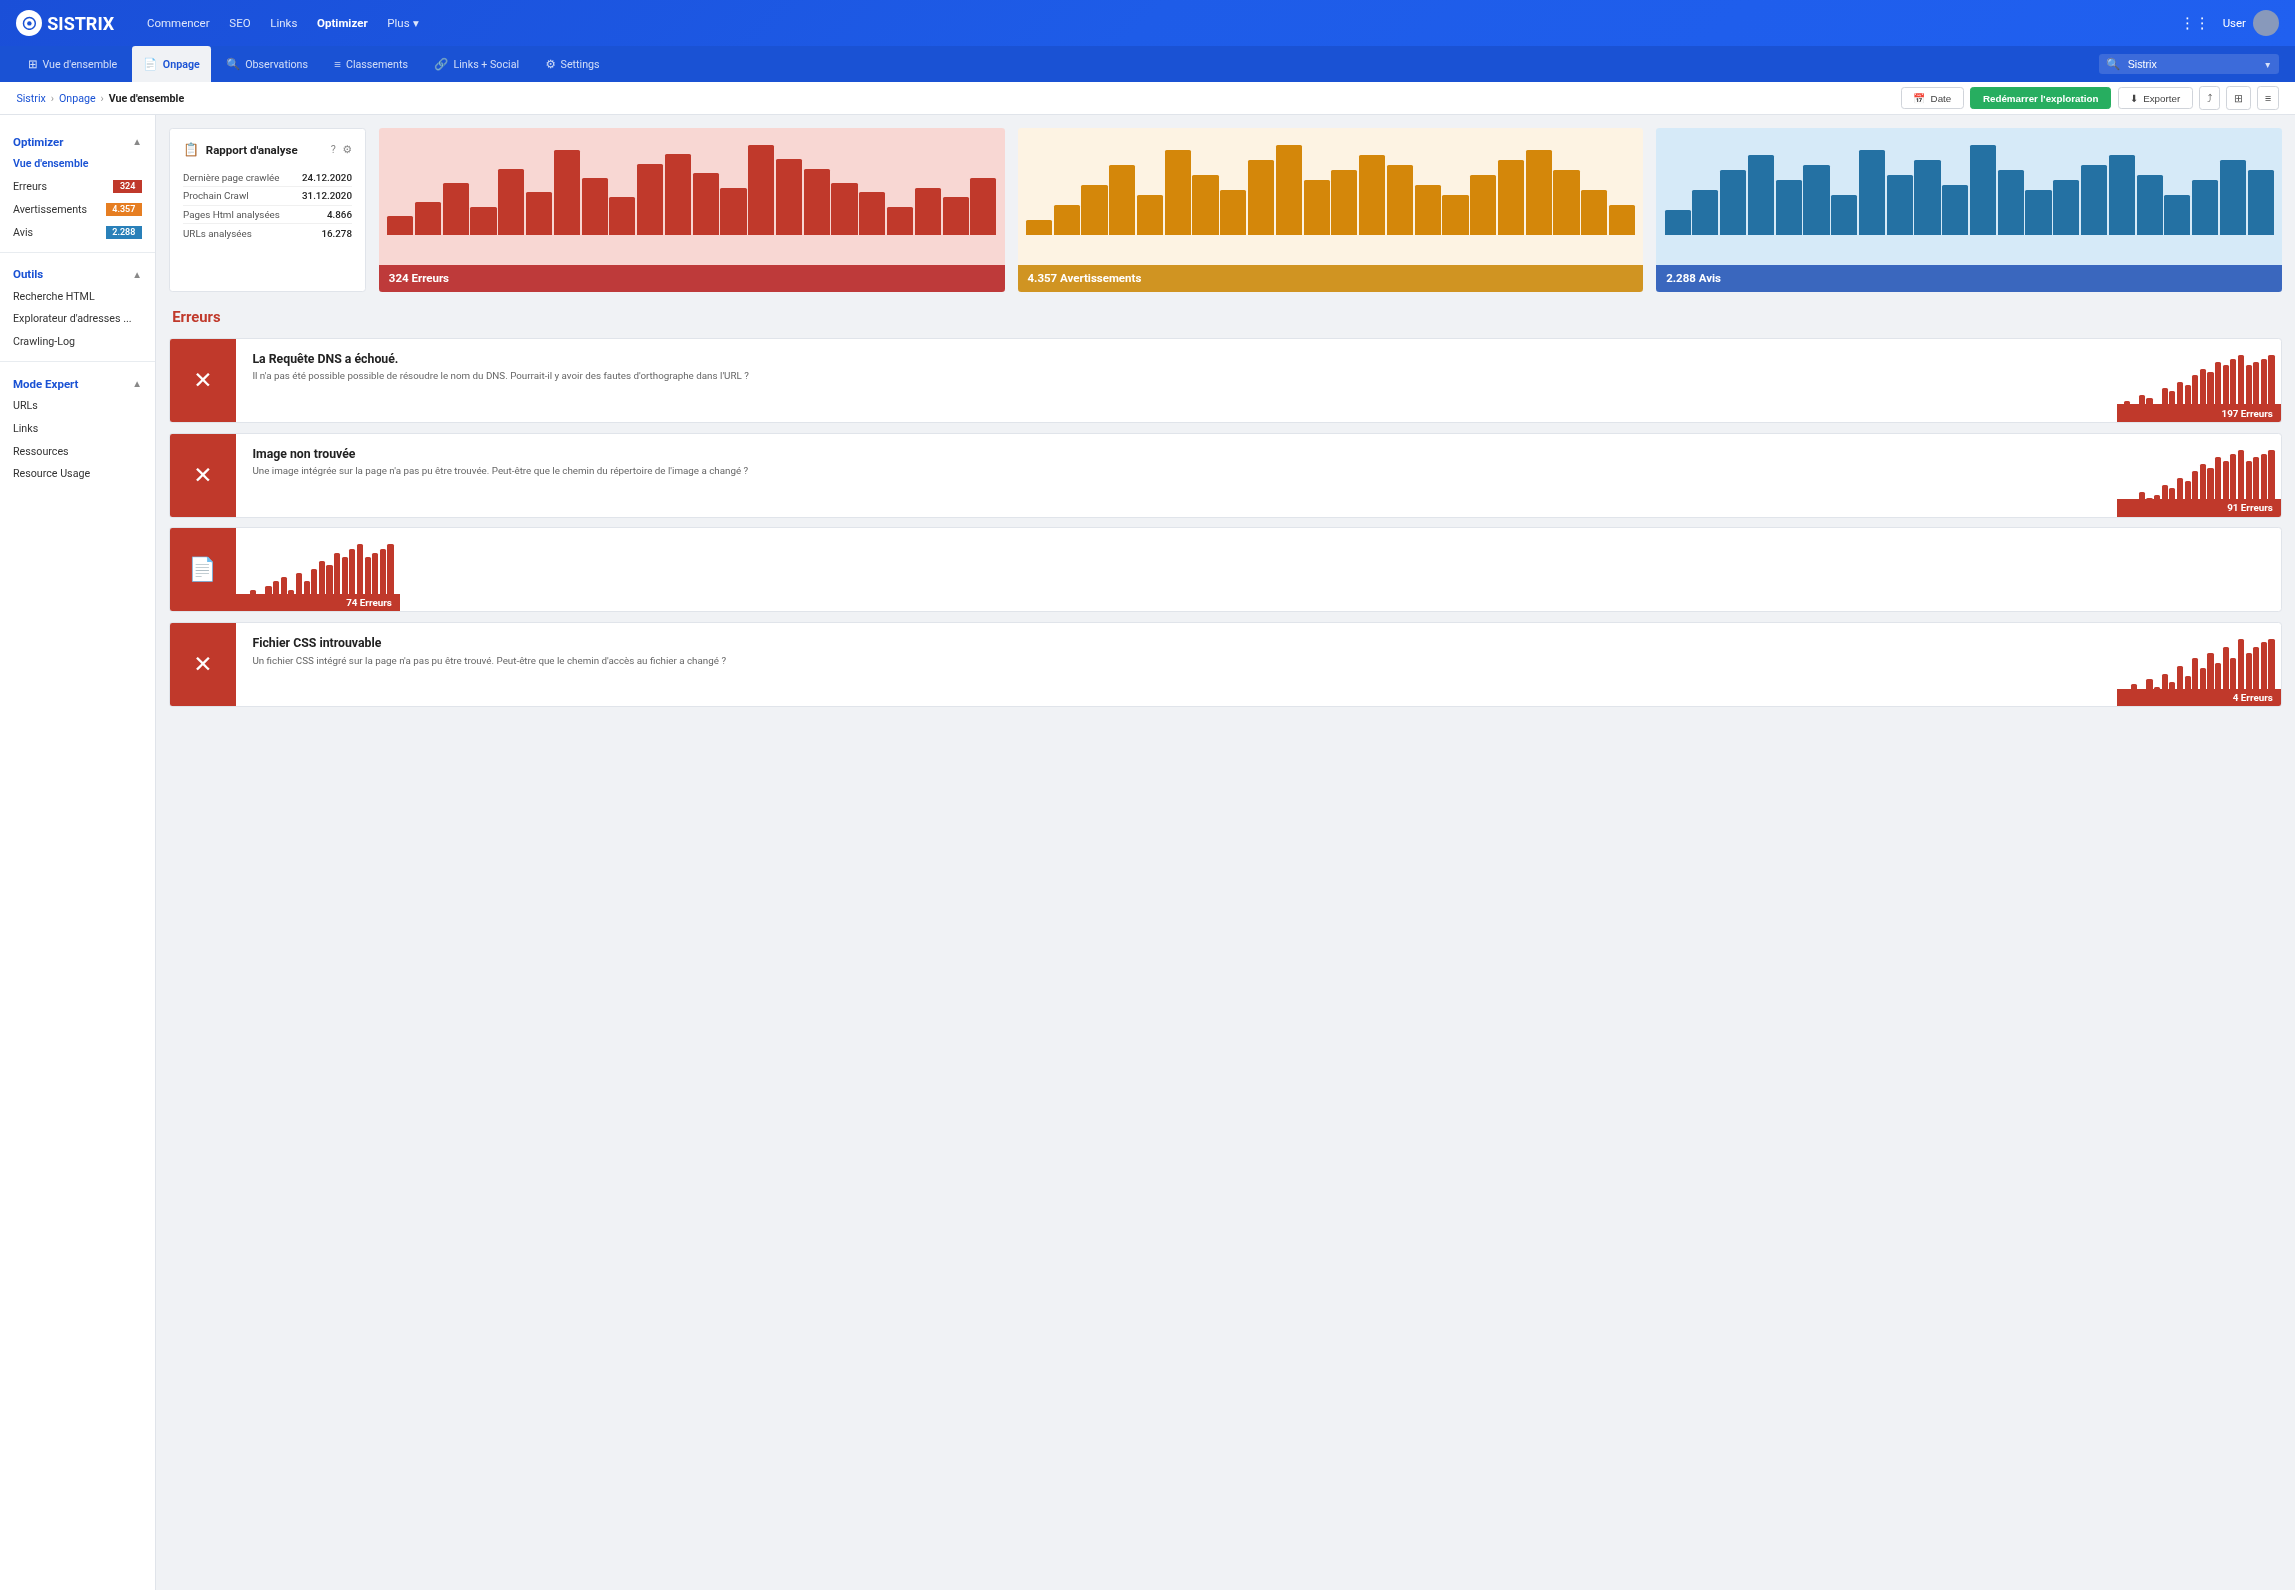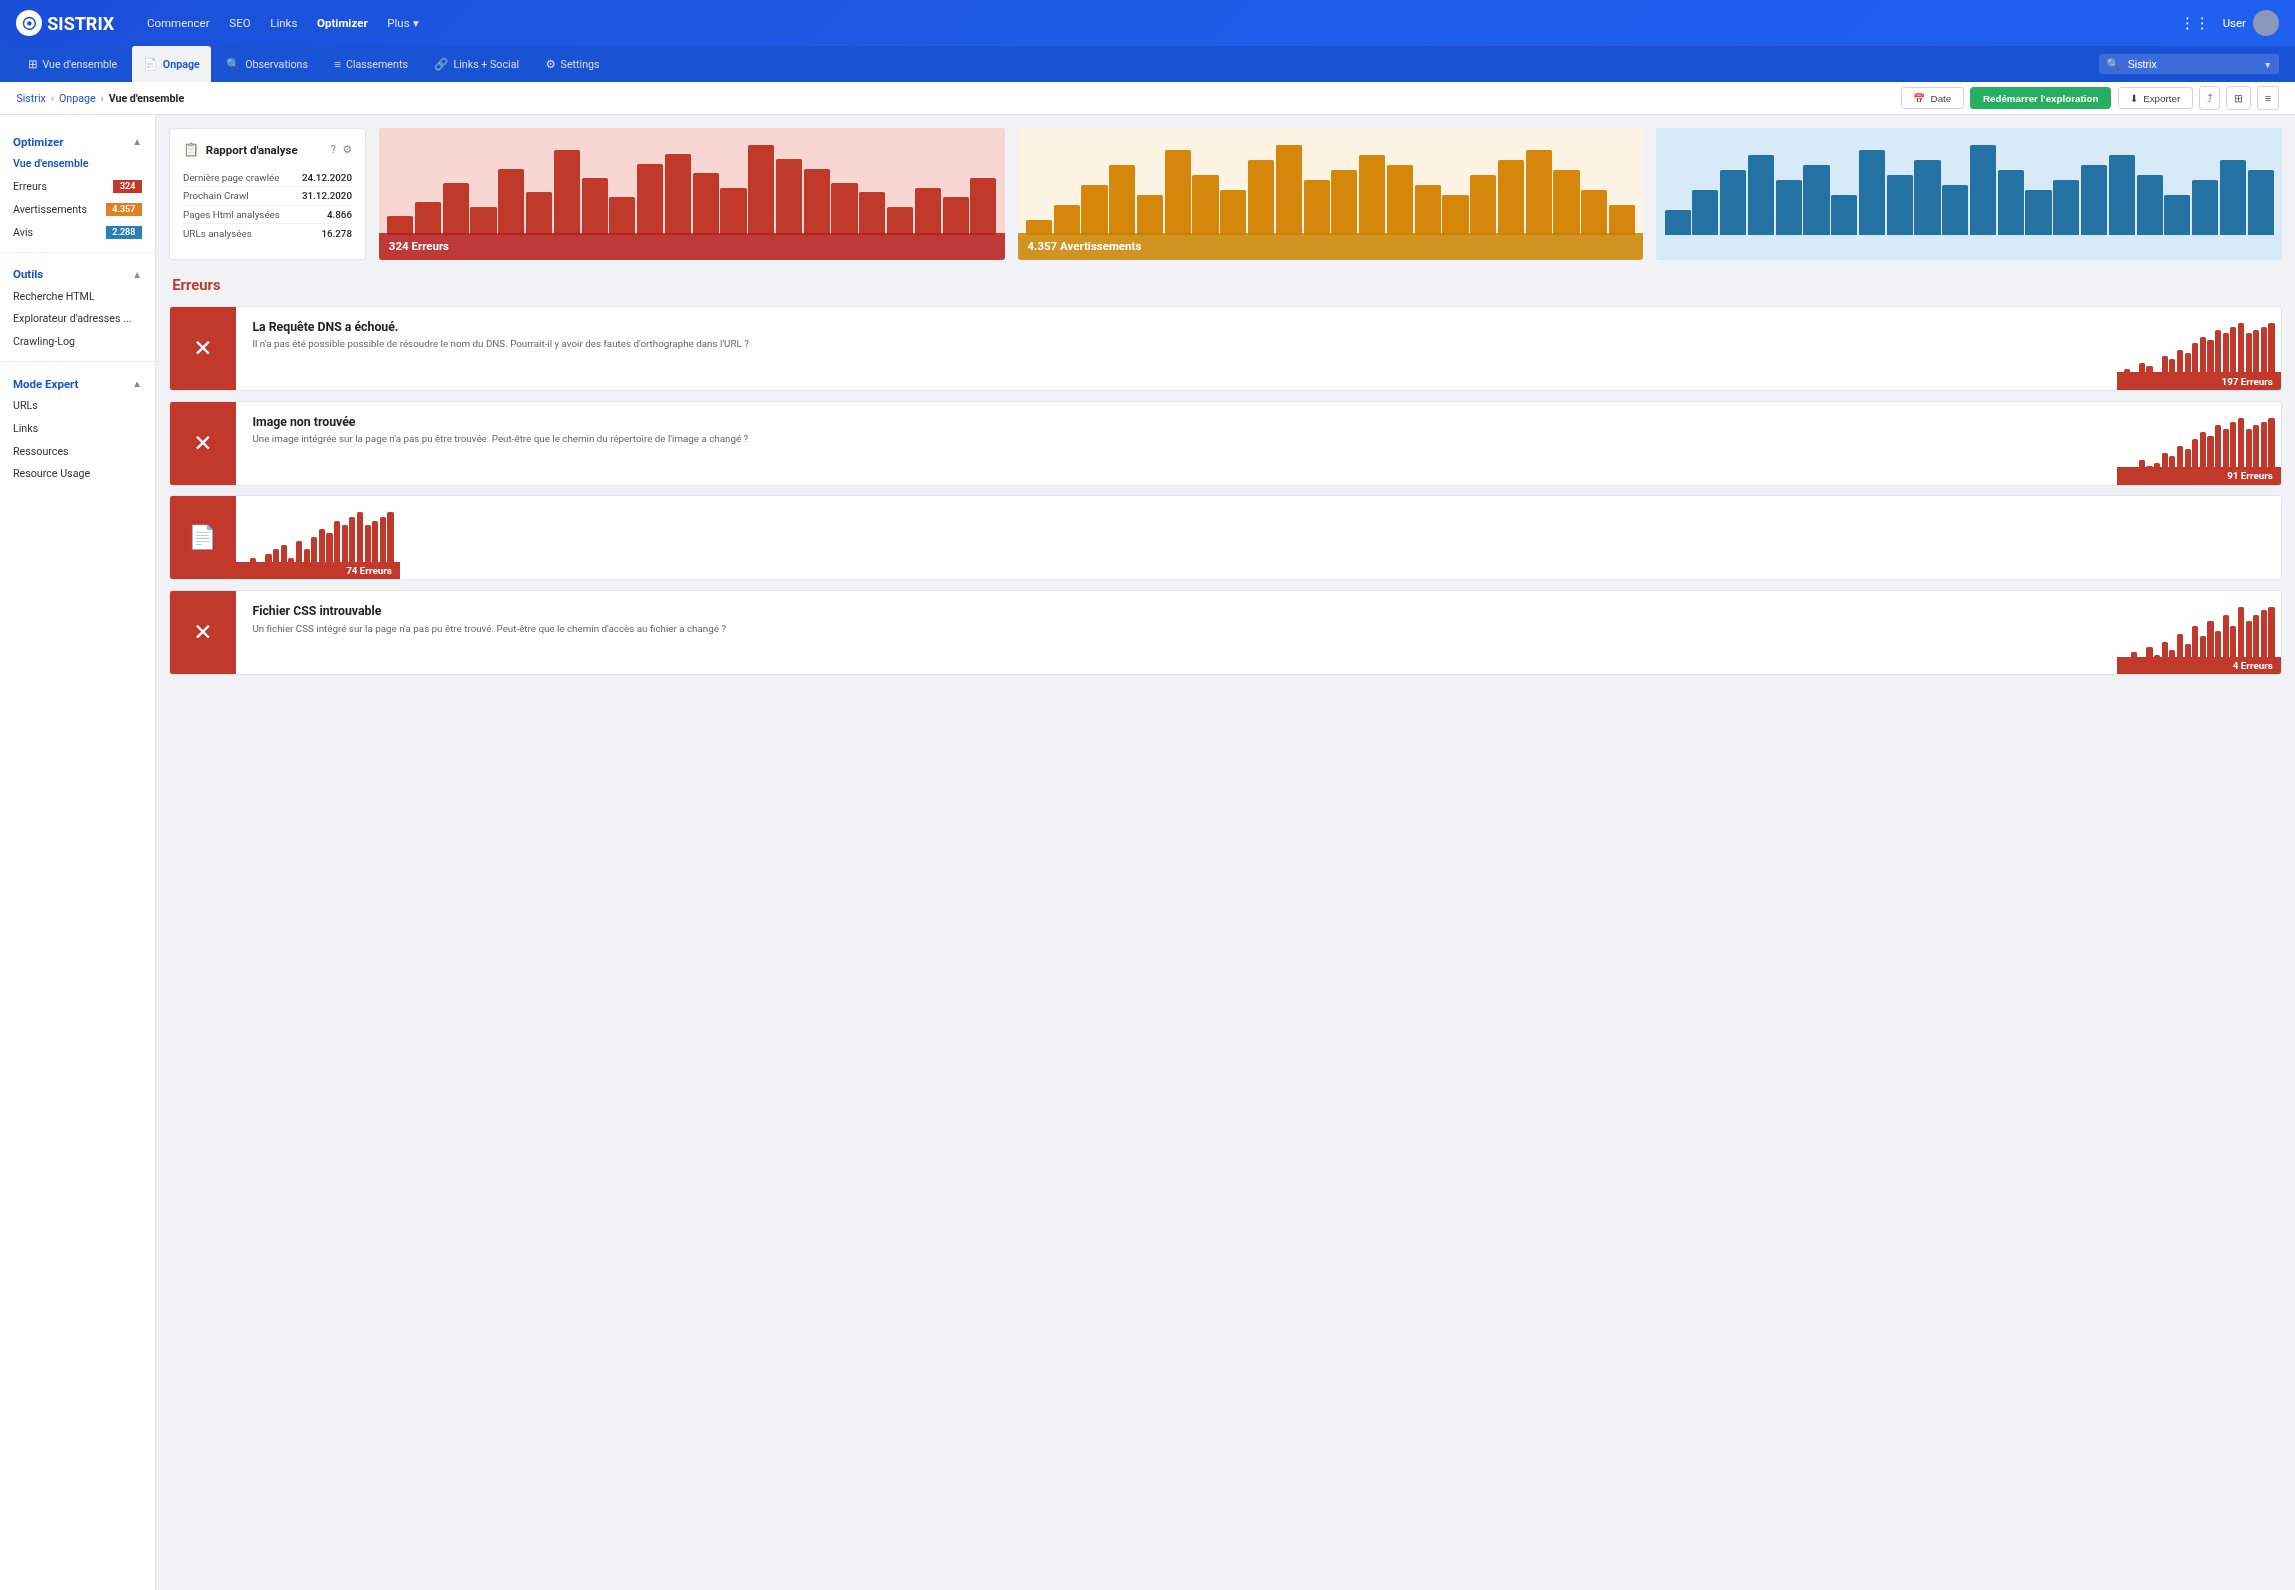--- a/index.html
+++ b/index.html
@@ -78,21 +78,21 @@
     .rapport-title { display: flex; align-items: center; gap: 6.6px; font-weight: 700; font-size: 11.5px; color: #222; }
     .rapport-title-icon { color: #1a52d4; font-size: 13px; }
     .rapport-actions { display: flex; gap: 6.6px; color: #888; }
     .rapport-row { display: flex; justify-content: space-between; padding: 3.3px 0; border-bottom: 0.8px solid #f0f0f0; font-size: 9.8px; }
     .rapport-row:last-child { border-bottom: none; }
     .rapport-label { color: #555; }
     .rapport-value { color: #222; font-weight: 500; }
 
     
     .stat-card { flex: 1; border-radius: 3.3px; overflow: hidden; position: relative; min-height: 131px; display: flex; flex-direction: column; justify-content: flex-end; }
-    .stat-card-inner { position: relative; width: 100%; height: 132px; overflow: hidden; }
+    .stat-card-inner { position: relative; width: 100%; height: 164px; overflow: hidden; }
     .stat-label { position: absolute; bottom: 0; left: 0; right: 0; padding: 6.6px 9.8px; font-size: 11.5px; font-weight: 700; color: white; z-index: 2; }
     .stat-card-red .stat-label { background: rgba(180, 30, 30, 0.85); }
     .stat-card-yellow .stat-label { background: rgba(200, 130, 0, 0.85); }
     .stat-card-blue .stat-label { background: rgba(30, 80, 180, 0.85); }
 
     
     .mini-chart { display: flex; align-items: flex-end; gap: 1.6px; padding: 8.2px 8.2px 0 8.2px; height: 107px; }
     .mini-bar { width: 9.8px; border-radius: 1.6px 1.6px 0 0; transition: height 0.3s; }
 
     
@@ -377,20 +377,21 @@
               <div class="mini-bar" style="height: 45px; background: rgb(36, 113, 163); flex: 1 1 0%;"></div>
               <div class="mini-bar" style="height: 55px; background: rgb(36, 113, 163); flex: 1 1 0%;"></div>
               <div class="mini-bar" style="height: 70px; background: rgb(36, 113, 163); flex: 1 1 0%;"></div>
               <div class="mini-bar" style="height: 80px; background: rgb(36, 113, 163); flex: 1 1 0%;"></div>
               <div class="mini-bar" style="height: 60px; background: rgb(36, 113, 163); flex: 1 1 0%;"></div>
               <div class="mini-bar" style="height: 40px; background: rgb(36, 113, 163); flex: 1 1 0%;"></div>
               <div class="mini-bar" style="height: 55px; background: rgb(36, 113, 163); flex: 1 1 0%;"></div>
               <div class="mini-bar" style="height: 75px; background: rgb(36, 113, 163); flex: 1 1 0%;"></div>
               <div class="mini-bar" style="height: 65px; background: rgb(36, 113, 163); flex: 1 1 0%;"></div>
             </div>
+          <div class="stat-label">2.288 Avis</div>
         </div>
       </div>
     </div>
 
     <div class="section-title">Erreurs</div>
 
     <div class="error-card">
       <div class="error-icon-box red">
         <span class="error-icon-inner">✕</span>
       </div>

